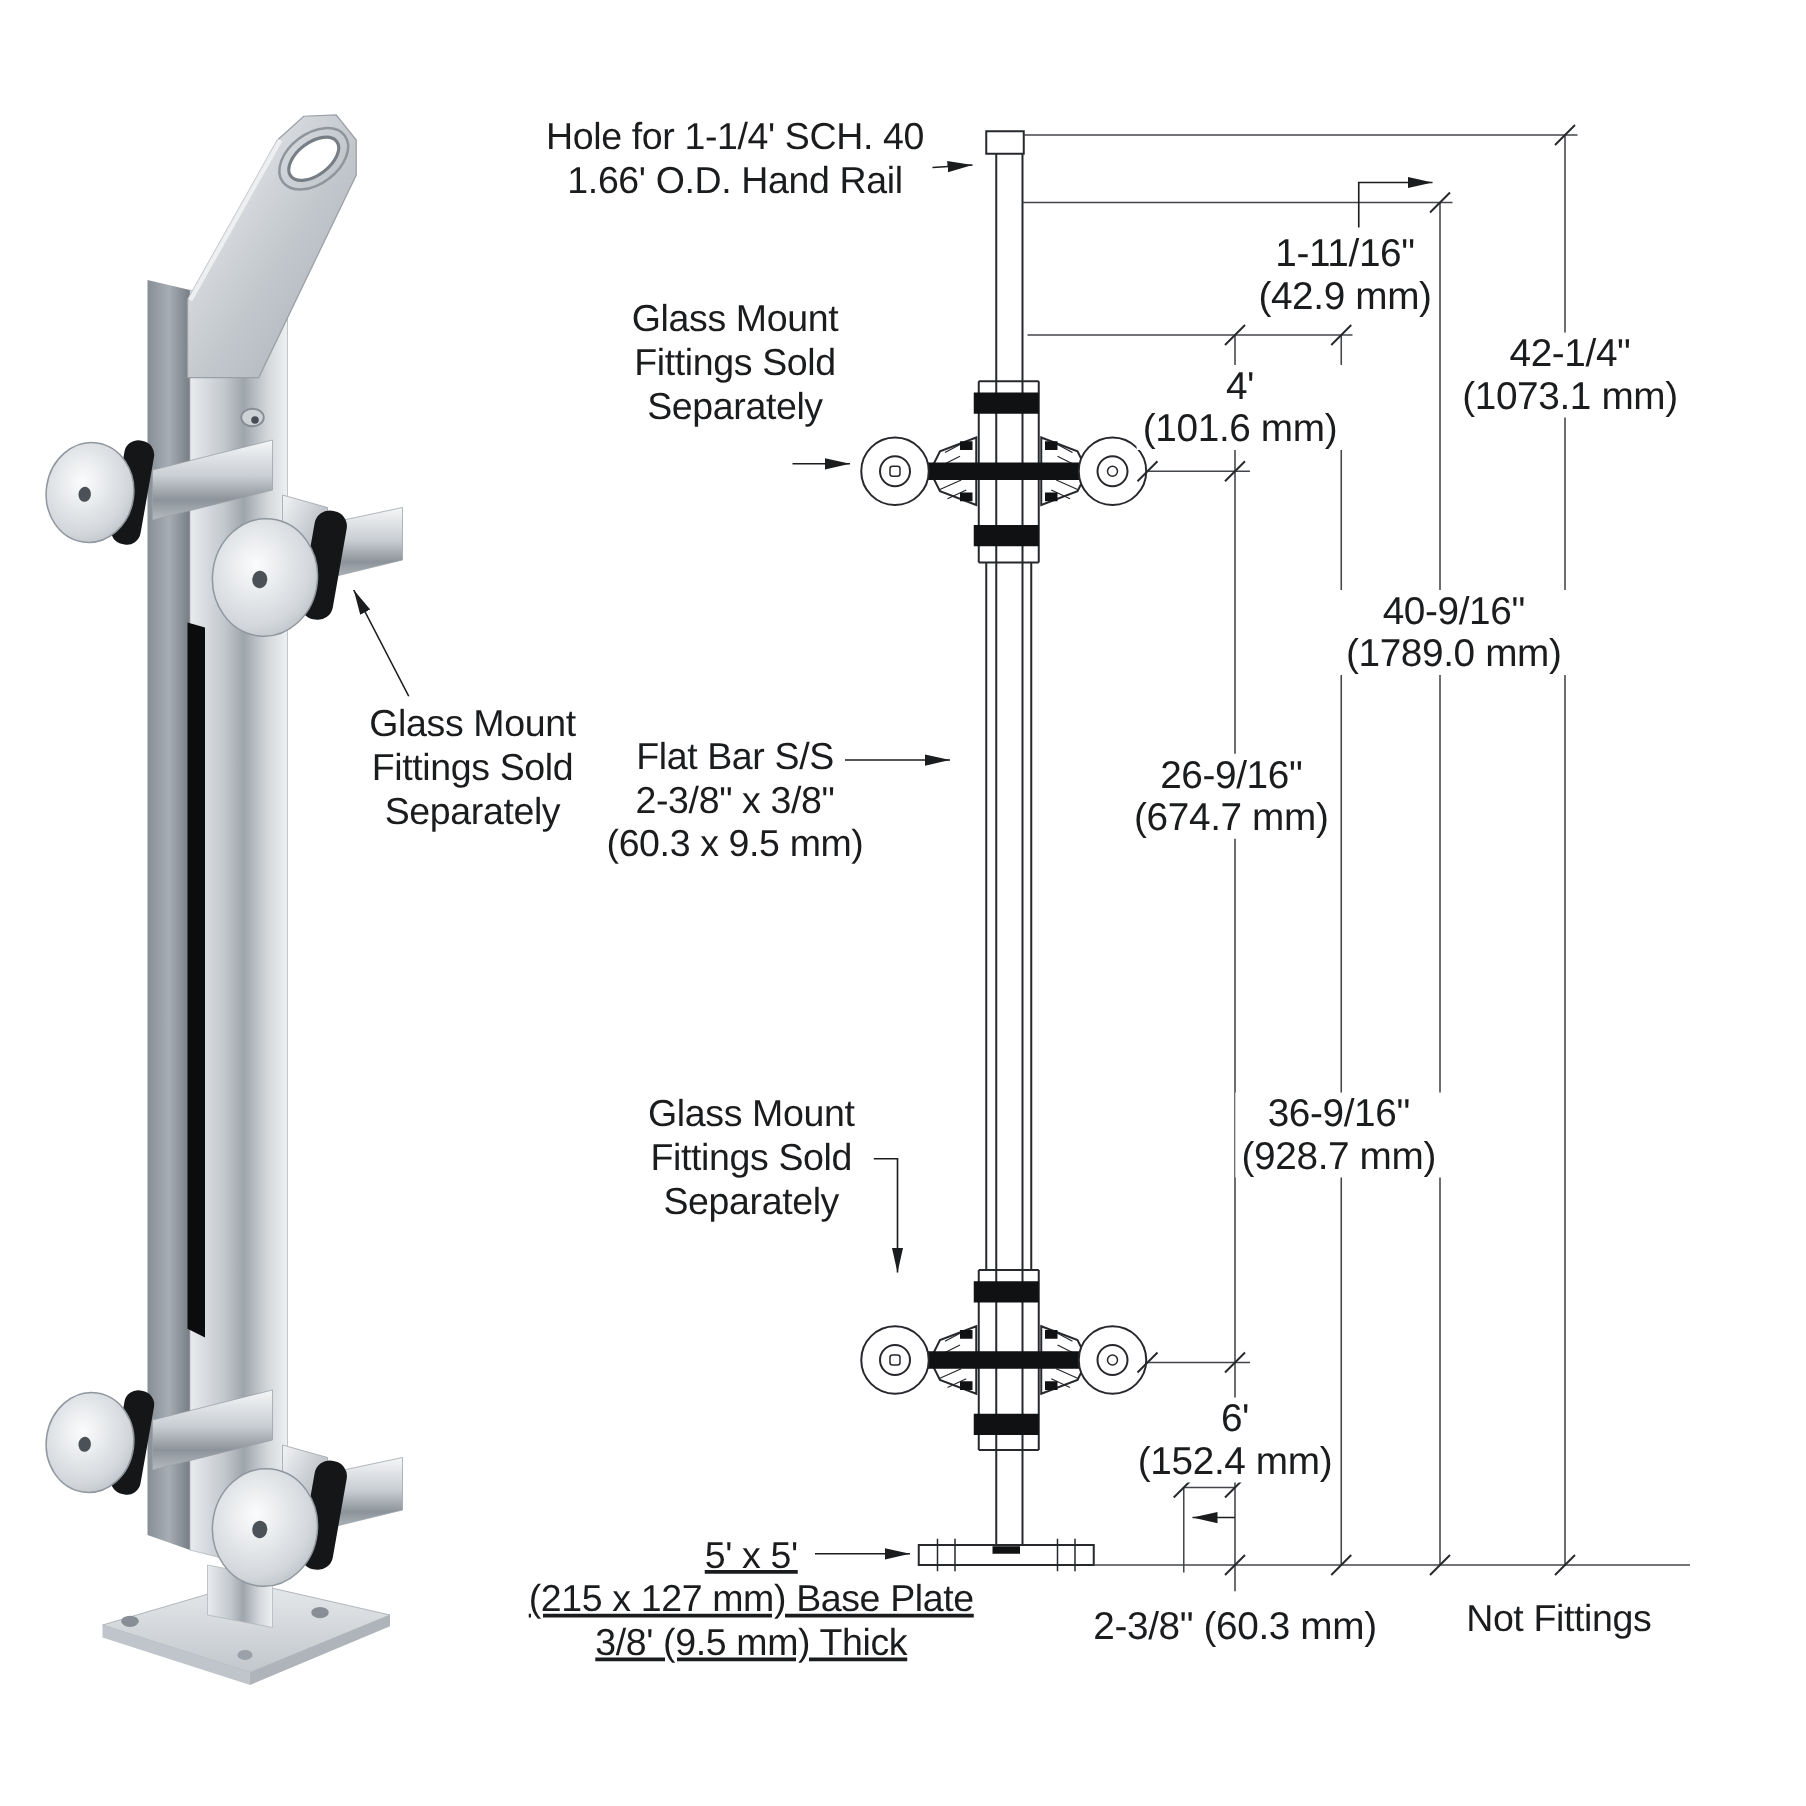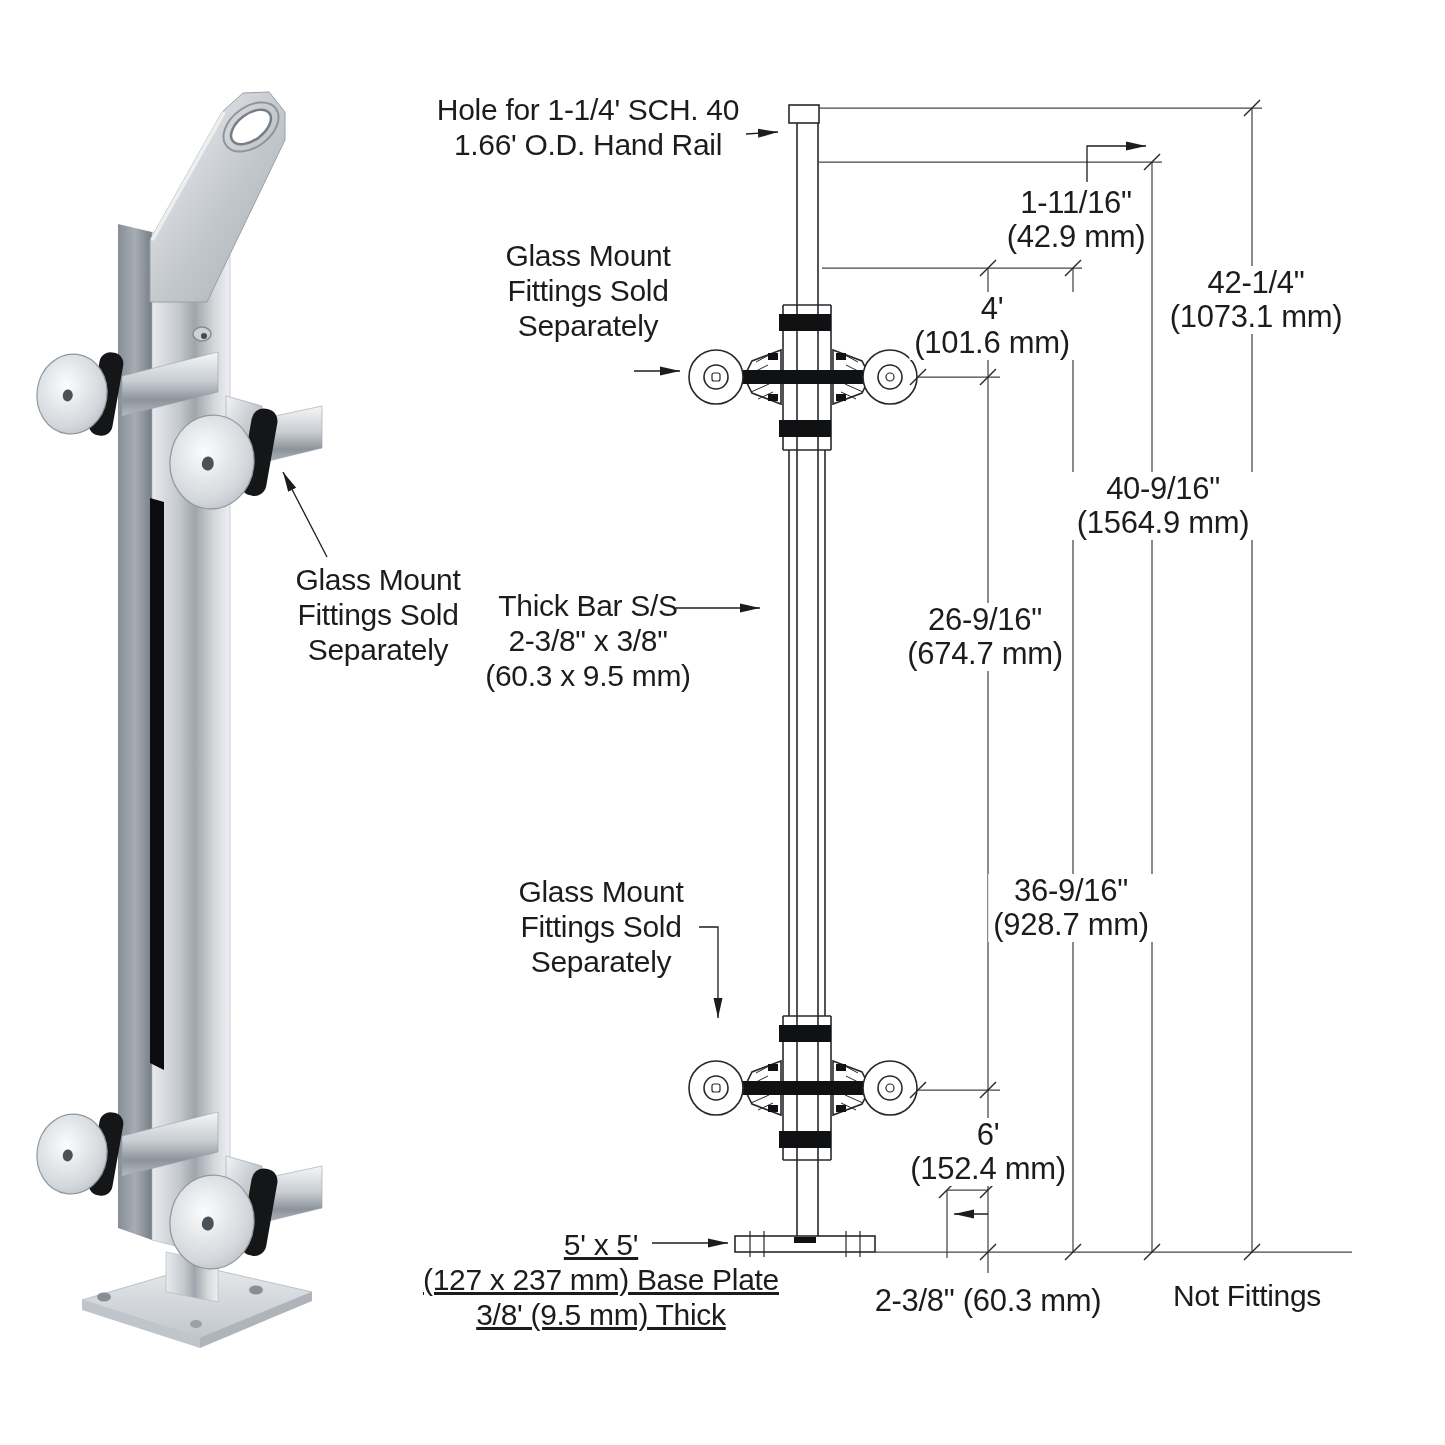--- a/index.html
+++ b/index.html
@@ -269,34 +269,34 @@
     <div>Separately</div>
   </div>
 
   <div class="lbl" style="left:378px;top:562px;">
     <div>Glass Mount</div>
     <div>Fittings Sold</div>
     <div>Separately</div>
   </div>
 
   <div class="lbl" style="left:588px;top:588px;">
-    <div>Thick Bar S/S</div>
+    <div>Flat Bar S/S</div>
     <div>2-3/8" x 3/8"</div>
     <div>(60.3 x 9.5 mm)</div>
   </div>
 
   <div class="lbl" style="left:601px;top:874px;">
     <div>Glass Mount</div>
     <div>Fittings Sold</div>
     <div>Separately</div>
   </div>
 
   <div class="lbl" style="left:601px;top:1227px;line-height:35px;text-decoration:underline;">
     <div>5' x 5'</div>
-    <div>(127 x 237 mm) Base Plate</div>
+    <div>(215 x 127 mm) Base Plate</div>
     <div>3/8' (9.5 mm) Thick</div>
   </div>
 
   <div class="lbl" style="left:1247px;top:1278px;">
     <div>Not Fittings</div>
   </div>
 
   <div class="dim" style="left:1076px;top:186px;">
     <div>1-11/16"</div>
     <div>(42.9 mm)</div>
@@ -307,21 +307,21 @@
     <div>(1073.1 mm)</div>
   </div>
 
   <div class="dim bg" style="left:992px;top:292px;">
     <div>4'</div>
     <div>(101.6 mm)</div>
   </div>
 
   <div class="dim bg" style="left:1163px;top:472px;">
     <div>40-9/16"</div>
-    <div>(1564.9 mm)</div>
+    <div>(1789.0 mm)</div>
   </div>
 
   <div class="dim bg" style="left:985px;top:603px;">
     <div>26-9/16"</div>
     <div>(674.7 mm)</div>
   </div>
 
   <div class="dim bg" style="left:1071px;top:874px;">
     <div>36-9/16"</div>
     <div>(928.7 mm)</div>

